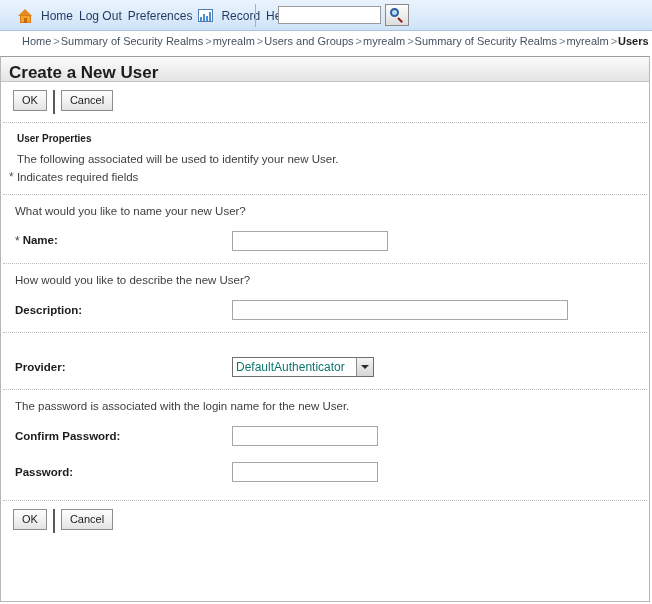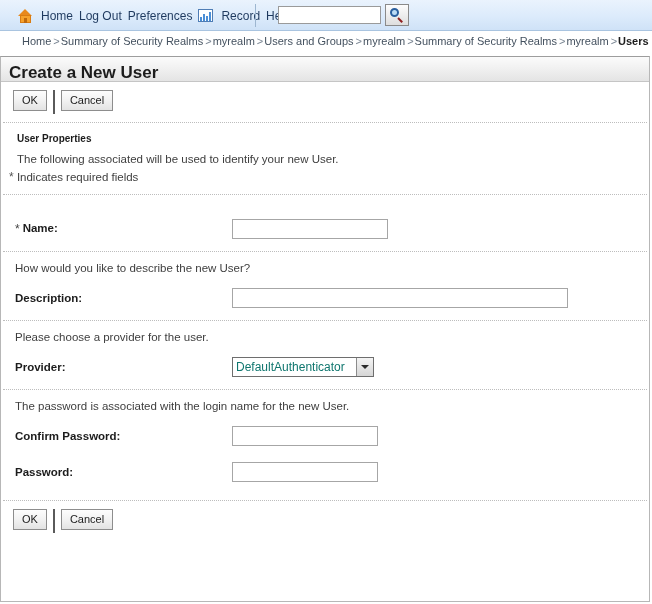--- a/index.html
+++ b/index.html
@@ -367,20 +367,21 @@
     <div class="sec-desc">The following associated will be used to identify your new User.</div>
     <div class="req-note">
       <span class="star">*</span>
       <span>Indicates required fields</span>
     </div>
   </div>
 
   <div class="dotted"></div>
 
   <div class="section">
+    <div class="prompt">What would you like to name your new User?</div>
     <div class="field-row">
       <div class="fld-label">
         <span class="star">*</span><span>Name:</span>
       </div>
       <input class="txt w-name" type="text" value="" style="">
     </div>
   </div>
 
   <div class="dotted"></div>
 
@@ -388,21 +389,20 @@
     <div class="prompt">How would you like to describe the new User?</div>
     <div class="field-row">
       <div class="fld-label">Description:</div>
       <input class="txt w-desc" type="text" value="" style="">
     </div>
   </div>
 
   <div class="dotted"></div>
 
   <div class="section">
-    <div class="prompt">Please choose a provider for the user.</div>
     <div class="field-row">
       <div class="fld-label">Provider:</div>
       <div class="selwrap">
         <span class="selval">DefaultAuthenticator</span>
         <span class="selarrowbox"></span>
       </div>
     </div>
   </div>
 
   <div class="dotted"></div>

